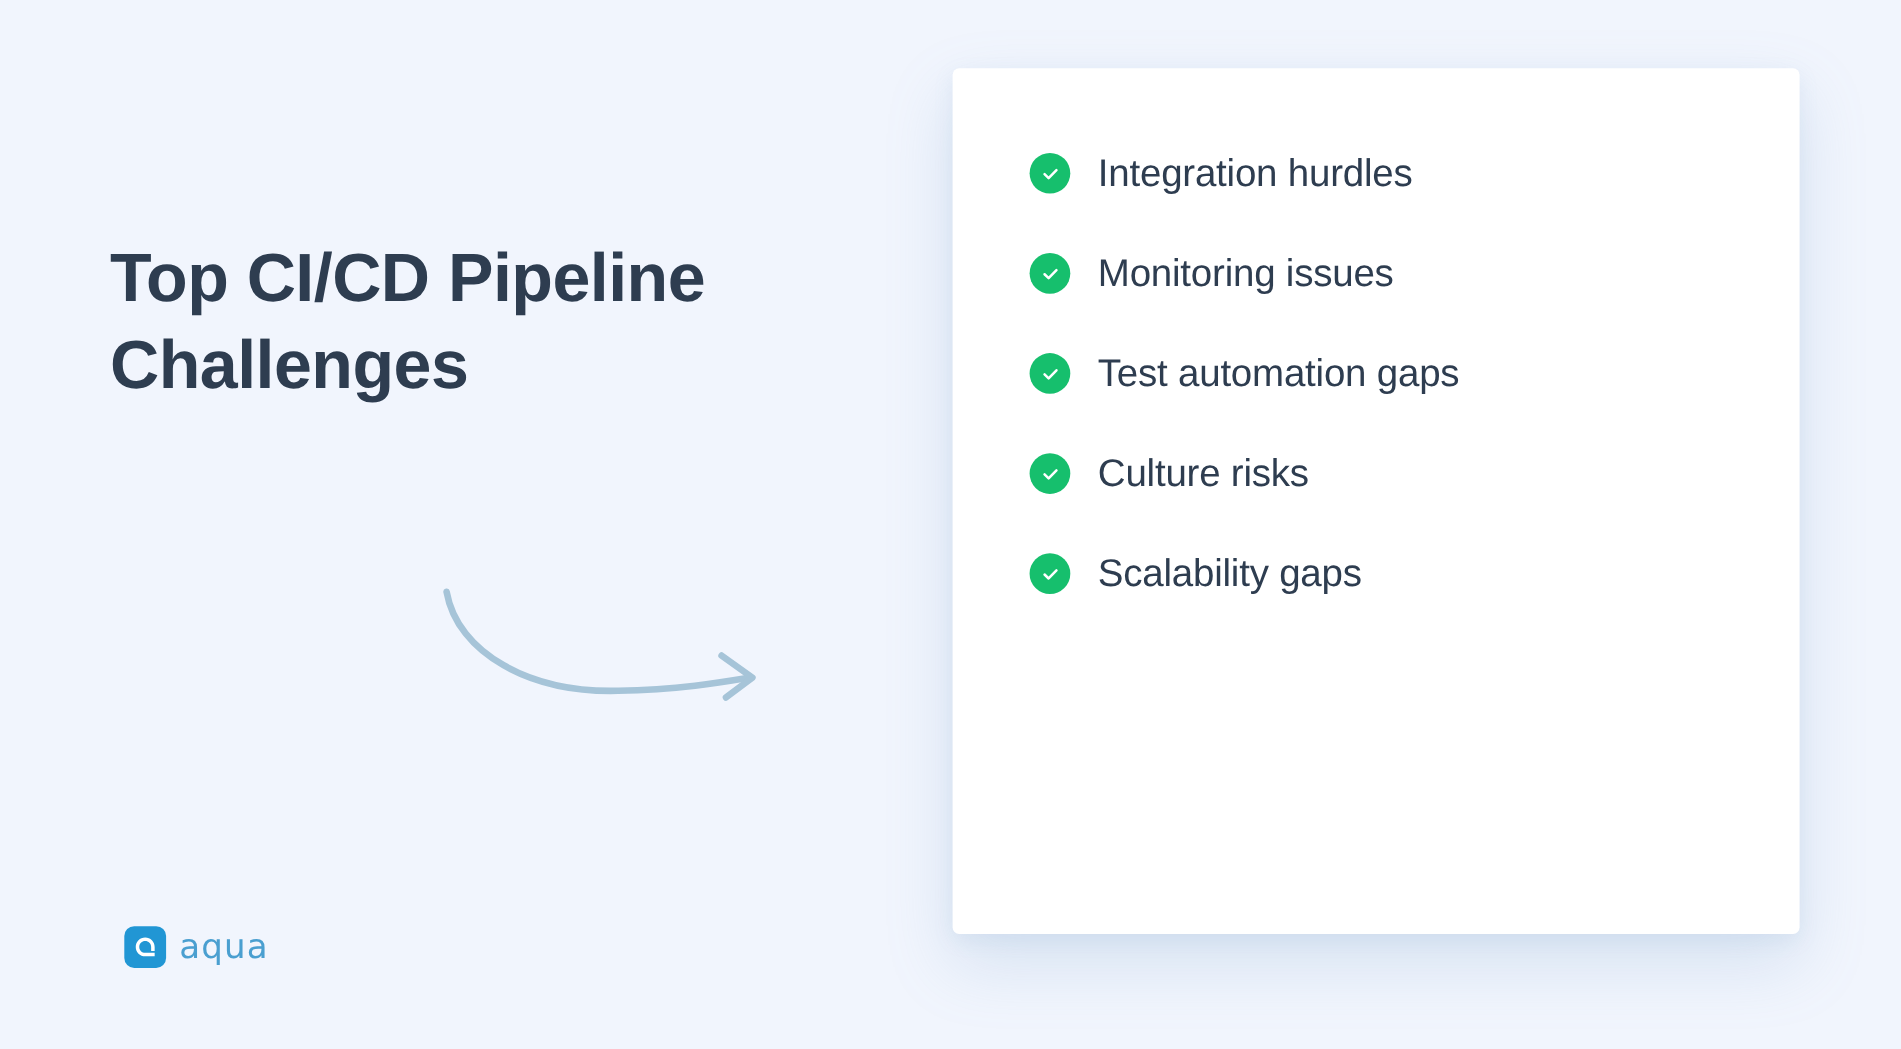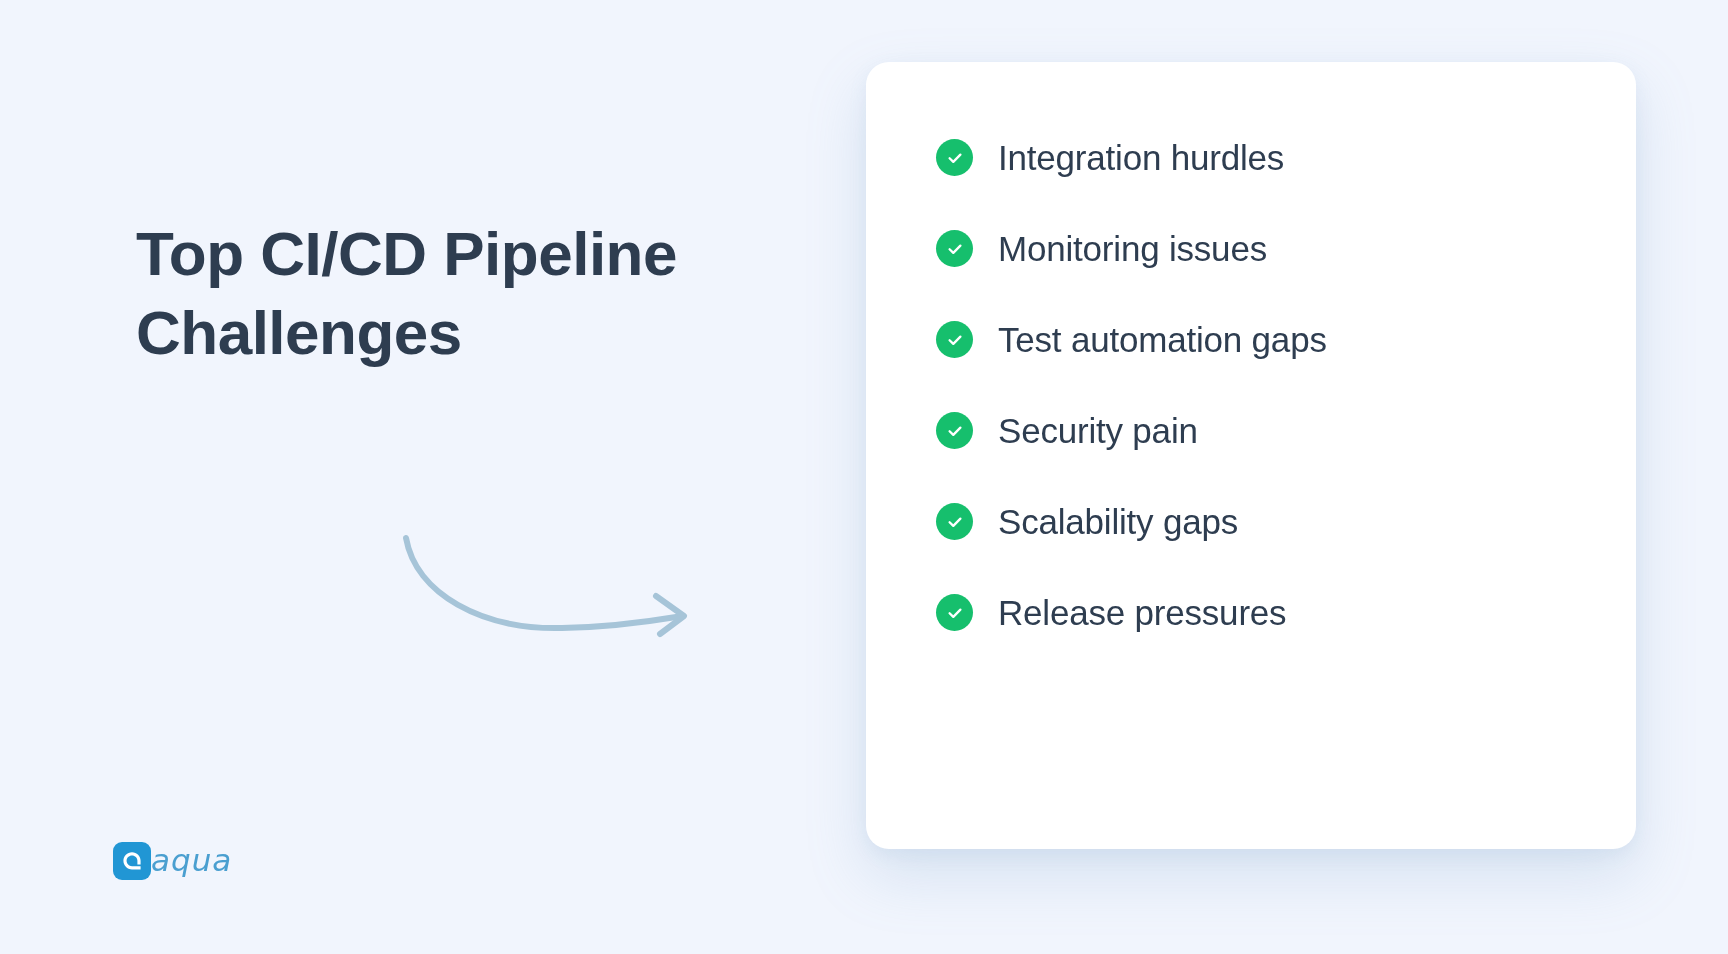--- a/index.html
+++ b/index.html
@@ -27,40 +27,39 @@
   .headline {
     position: absolute;
     left: 100px;
     top: 215px;
     width: 620px;
     font-size: 62px;
     line-height: 1.27;
     font-weight: 700;
     letter-spacing: -0.5px;
     color: #2e3d50;
-    margin-left: 36px;
   }
 
   .arrow-wrap {
     position: absolute;
     left: 390px;
     top: 520px;
     width: 320px;
     height: 140px;
   }
   .arrow-wrap svg { display:block; width:100%; height:100%; }
 
   
   .logo {
     position: absolute;
     left: 113px;
     top: 842px;
     display: flex;
-    align-items: flex-start;
-    font-style: italic;
+    align-items: center;
+    gap: 12px;
   }
   .logo-mark {
     width: 38px;
     height: 38px;
     border-radius: 9px;
     background: #2196d4;
     display: flex;
     align-items: center;
     justify-content: center;
   }
@@ -74,21 +73,21 @@
   }
 
   
   .card {
     position: absolute;
     left: 866px;
     top: 62px;
     width: 770px;
     height: 787px;
     background: #ffffff;
-    border-radius: 23px;
+    border-radius: 6px;
     box-shadow: 0 26px 60px rgba(120,160,200,0.22),
                 0 6px 18px rgba(120,160,200,0.10);
   }
 
   .checklist {
     position: absolute;
     left: 70px;
     top: 50px;
     right: 40px;
     list-style: none;
@@ -175,36 +174,28 @@
       </span>
       <span class="check-label">Test automation gaps</span>
     </li>
 
     <li class="check-item">
       <span class="check-icon">
         <svg width="20" height="20" viewBox="0 0 20 20" fill="none" xmlns="http://www.w3.org/2000/svg">
           <path d="M4.6 10.3 L8.3 13.9 L15.4 6.6" stroke="#ffffff" stroke-width="2.3" stroke-linecap="round" stroke-linejoin="round"></path>
         </svg>
       </span>
-      <span class="check-label">Security pain</span>
+      <span class="check-label">Culture risks</span>
     </li>
 
     <li class="check-item">
       <span class="check-icon">
         <svg width="20" height="20" viewBox="0 0 20 20" fill="none" xmlns="http://www.w3.org/2000/svg">
           <path d="M4.6 10.3 L8.3 13.9 L15.4 6.6" stroke="#ffffff" stroke-width="2.3" stroke-linecap="round" stroke-linejoin="round"></path>
         </svg>
       </span>
       <span class="check-label">Scalability gaps</span>
     </li>
 
 
-    <li class="check-item">
-      <span class="check-icon">
-        <svg width="20" height="20" viewBox="0 0 20 20" fill="none" xmlns="http://www.w3.org/2000/svg">
-          <path d="M4.6 10.3 L8.3 13.9 L15.4 6.6" stroke="#ffffff" stroke-width="2.3" stroke-linecap="round" stroke-linejoin="round"></path>
-        </svg>
-      </span>
-      <span class="check-label">Release pressures</span>
-    </li>
 
   </ul>
 </div>
 
 </body></html>

